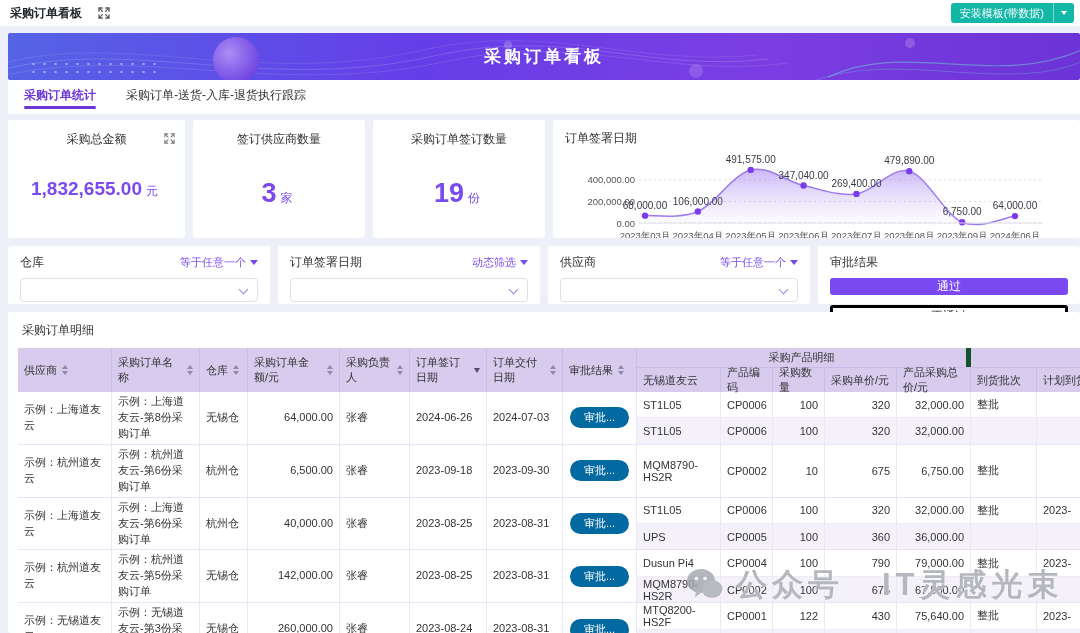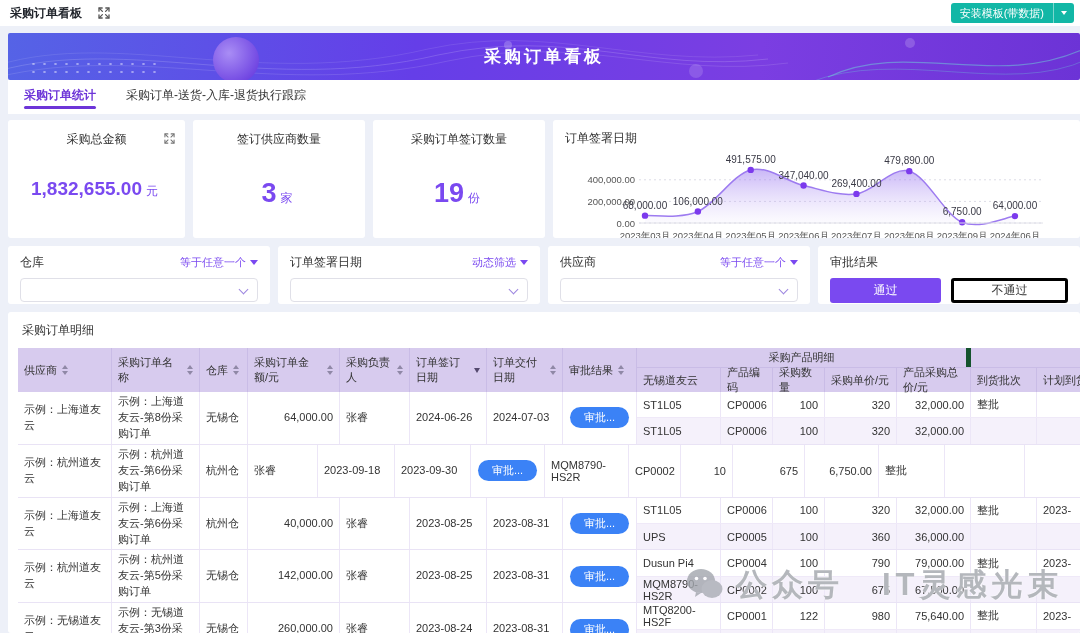--- a/index.html
+++ b/index.html
@@ -49,21 +49,21 @@
   .ctitle { font-size:12px; color:#333; padding:10px 0 0 12px; }
 
   
   .filters { display:flex; gap:8px; margin-top:8px; height:58px; }
   .fpanel { width:262px; background:#fff; border-radius:3px; padding:8px 12px; }
   .frow1 { display:flex; justify-content:space-between; align-items:center; font-size:12px; color:#333; }
   .fmode { color:#7a49f0; font-size:11px; display:flex; align-items:center; gap:4px; cursor:pointer; }
   .tri-down-p { width:0; height:0; border-left:4px solid transparent; border-right:4px solid transparent; border-top:5px solid #7a49f0; }
   .fselect { margin-top:7px; height:24px; border:1px solid #e0e0e8; border-radius:4px; position:relative; background:#fff; cursor:pointer; }
   .fchev { position:absolute; right:10px; top:7px; width:7px; height:7px; border-right:1.6px solid #9d86e0; border-bottom:1.6px solid #9d86e0; transform:rotate(45deg); }
-  .fbtns { display:flex; gap:10px; margin-top:7px; }
+  .fbtns { display:flex; gap:10px; margin-top:7px;flex-direction:column; }
   .fbtn { flex:1; height:25px; border-radius:3px; font-size:12px; display:flex; align-items:center; justify-content:center; cursor:pointer; }
   .fbtn.sel { background:#7a49f0; color:#fff; }
   .fbtn.unsel { background:#fff; border:3px solid #000000; color:#333; }
 
   
   .table-card { margin-top:8px; background:#fff; border-radius:3px; padding:8px 10px; height:321px; overflow:hidden; position:relative; }
   .t-title { font-size:12px; color:#333; margin:2px 0 9px 4px; }
   .tbl { width:1099px; font-size:11px; color:#333; }
   .thead { display:flex; background:#d7cbee; }
   .hcell { display:flex; align-items:center; padding:0 6px; border-right:1px solid #c9bce6; height:44px; }
@@ -82,21 +82,21 @@
   .trow { display:flex; border-bottom:1px solid #e9e3f5; background:#fff; }
   .tcell { display:flex; align-items:center; padding:2px 6px; border-right:1px solid #ece6f7; min-height:48px; line-height:1.45; }
   .num { justify-content:flex-end; }
   .ctr { justify-content:center; }
   .prods { display:flex; flex-direction:column; width:480px; }
   .prow { display:flex; flex:1; min-height:24px; }
   .prow.alt { background:#f5f1fb; }
   .prow + .prow { border-top:1px solid #efe9f8; }
   .pcell { display:flex; align-items:center; padding:0 6px; border-right:1px solid #ece6f7; }
 
-  .abtn { background:#3b82f6; color:#fff; border:none; border-radius:12px; font-size:11px; padding:3px 14px; cursor:pointer; white-space:nowrap; font-family:inherit; }
+  .abtn { background:#0369a1; color:#fff; border:none; border-radius:12px; font-size:11px; padding:3px 14px; cursor:pointer; white-space:nowrap; font-family:inherit; }
 
   .sort { display:inline-flex; flex-direction:column; margin-left:5px; gap:2px; cursor:pointer; }
   .sort i { display:block; width:0; height:0; border-left:3.5px solid transparent; border-right:3.5px solid transparent; }
   .sort .up { border-bottom:4px solid #8f88a6; }
   .sort .dn { border-top:4px solid #8f88a6; }
   .sort.desc .dn { border-top:5px solid #54496e; }
 
   
   .wm { position:absolute; left:686px; top:564px; display:flex; align-items:center; gap:12px; z-index:6; pointer-events:none; }
   .wm-text { font-size:31px; font-weight:700; color:rgba(134,138,147,.62); letter-spacing:5px;
@@ -387,20 +387,21 @@
               <div class="pcell p-total num">32,000.00</div>
               <div class="pcell p-batch"></div>
               <div class="pcell p-plan"></div>
             </div>
           </div>
         </div>
         <div class="trow">
           <div class="tcell c-sup">示例：杭州道友云</div>
           <div class="tcell c-name">示例：杭州道友云-第6份采购订单</div>
           <div class="tcell c-wh">杭州仓</div>
+          <div class="tcell c-amt num">6,500.00</div>
           <div class="tcell c-own">张睿</div>
           <div class="tcell c-sign">2023-09-18</div>
           <div class="tcell c-del">2023-09-30</div>
           <div class="tcell c-app ctr">
             <button class="abtn">审批...</button>
           </div>
           <div class="prods">
             <div class="prow">
               <div class="pcell p-name">MQM8790-HS2R</div>
               <div class="pcell p-code">CP0002</div>
@@ -485,21 +486,21 @@
           <div class="tcell c-sign">2023-08-24</div>
           <div class="tcell c-del">2023-08-31</div>
           <div class="tcell c-app ctr">
             <button class="abtn">审批...</button>
           </div>
           <div class="prods">
             <div class="prow">
               <div class="pcell p-name">MTQ8200-HS2F</div>
               <div class="pcell p-code">CP0001</div>
               <div class="pcell p-qty num">122</div>
-              <div class="pcell p-price num">980</div>
+              <div class="pcell p-price num">430</div>
               <div class="pcell p-total num">75,640.00</div>
               <div class="pcell p-batch">整批</div>
               <div class="pcell p-plan">2023-</div>
             </div>
             <div class="prow alt">
               <div class="pcell p-name">Catalyst 8300</div>
               <div class="pcell p-code">CP0003</div>
               <div class="pcell p-qty num">253</div>
               <div class="pcell p-price num">750</div>
               <div class="pcell p-total num">189,750.00</div>

